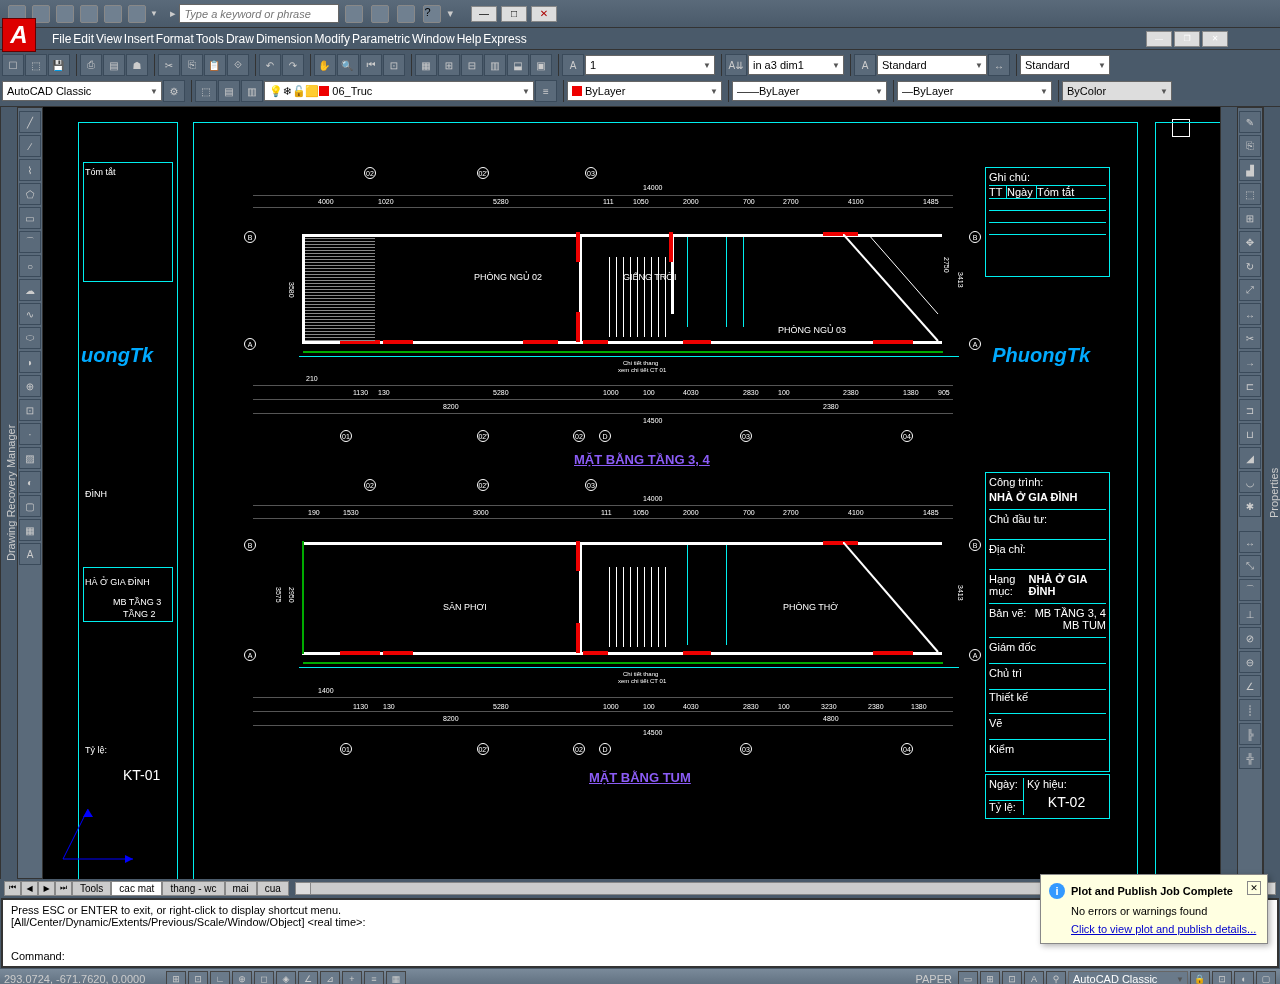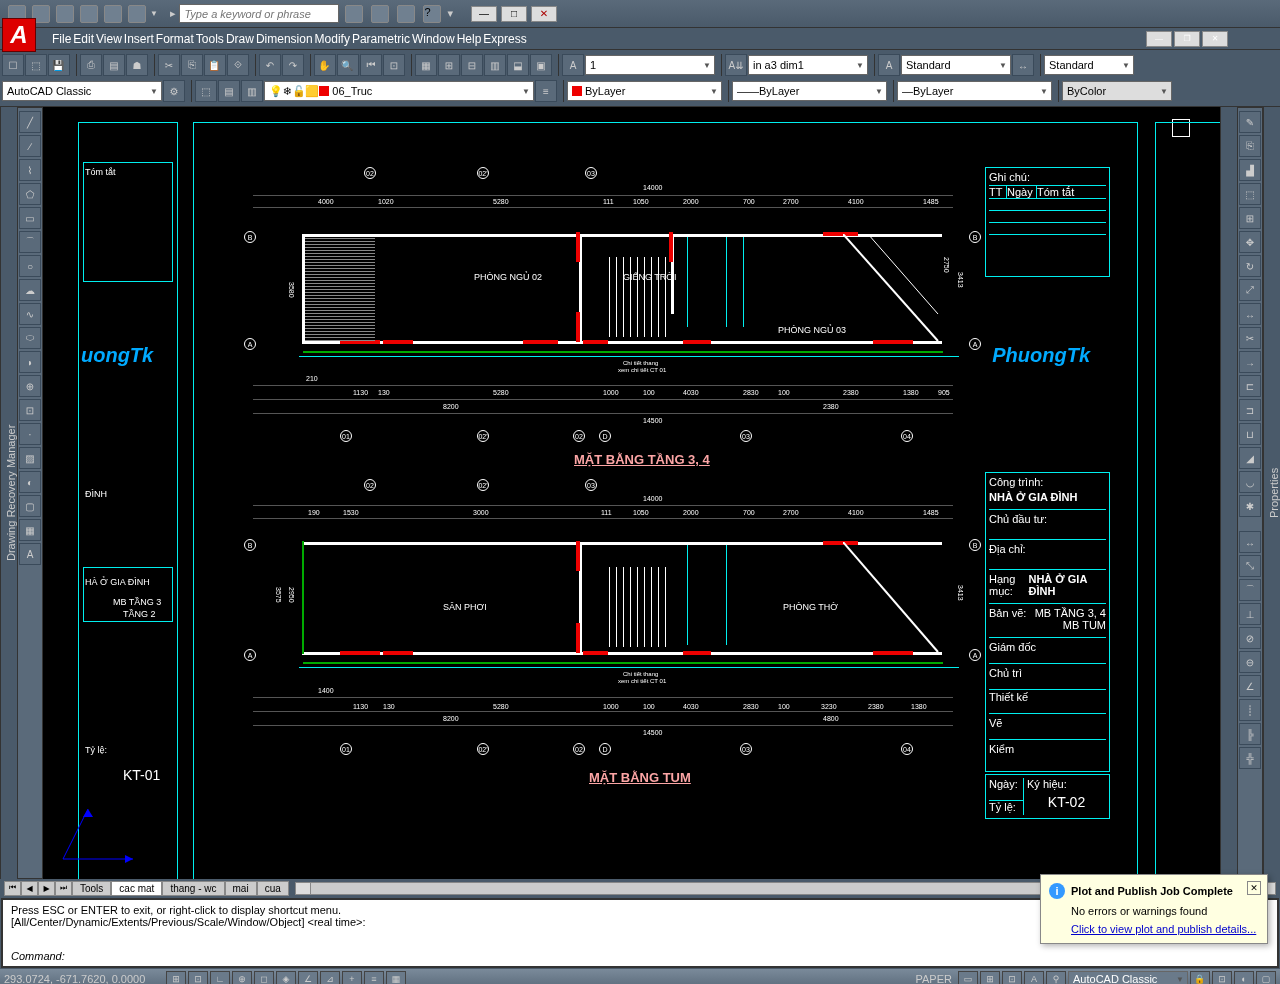--- a/index.html
+++ b/index.html
@@ -33,27 +33,27 @@
 .ltabs { height:18px; background:#4a5a6a; display:flex; align-items:center; padding:0 4px; gap:0; }
 .ltab-nav { width:17px; height:15px; border:1px solid #888; background:#ccc; display:flex; align-items:center; justify-content:center; font-size:8px; }
 .ltab { height:15px; padding:0 7px; background:#ccc; border:1px solid #888; display:flex; align-items:center; font-size:10px; }
 .ltab.act { background:#fff; }
 .hscroll { flex:1; height:13px; background:#ccc; margin-left:6px; border:1px solid #888; position:relative; }
 .hscroll::before{content:'';position:absolute;left:0;width:14px;height:100%;background:#ddd;border-right:1px solid #888;} 
 .hscroll::after{content:'';position:absolute;right:0;width:14px;height:100%;background:#ddd;border-left:1px solid #888;} 
 
 .cmdwin { height:70px; background:#fff; border:2px solid #333; margin:1px; padding:4px 8px; font-family:"Courier New",monospace; font-size:12px; color:#000; display:flex; flex-direction:column; }
 .cmdwin div { white-space:pre; }
-.cmdwin .prompt { margin-top:auto;font-style:italic; }
+.cmdwin .prompt { margin-top:auto; }
 
 .status { height:20px; background:linear-gradient(#7a8a9a,#5a6a7a); display:flex; align-items:center; padding:0 4px; gap:2px; color:#ccc; font-size:10px; }
 .sbtn { width:20px; height:17px; background:#6a7a8a; border:1px solid #444; display:flex; align-items:center; justify-content:center; font-size:9px; }
 
 .sheet { position:absolute; border:1px solid #0ee; }
-.clabel { position:absolute; color:#fca5a5; font-size:13px; font-weight:bold; text-decoration:underline; white-space:nowrap;padding-left:16px;}
+.clabel { position:absolute; color:#8b5cf6; font-size:13px; font-weight:bold; text-decoration:underline; white-space:nowrap;padding-left:16px;}
 .roomlb { position:absolute; color:#fff; font-size:9px; white-space:nowrap;}
 .dim { position:absolute; color:#fff; font-size:7px; }
 .grid-bubble { width:12px; height:12px; border:1px solid #fff; border-radius:50%; position:absolute; display:flex; align-items:center; justify-content:center; color:#fff; font-size:7px; }
 .wall { position:absolute; background:#fff; }
 .wallg { position:absolute; background:#0a0; }
 .line-c { position:absolute; background:#0ee; }
 .line-r { position:absolute; background:#e00; }
 .titbk { position:absolute; border:1px solid #0ee; color:#fff; font-size:8px; padding:3px; }
 .logotxt { position:absolute; color:#0af; font-size:20px; font-weight:bold; font-style:italic; }
 .axisln { position:absolute; background:#555; }
@@ -143,21 +143,21 @@
     <div class="tbtn">⊞</div>
     <div class="tbtn">⊟</div>
     <div class="tbtn">▥</div>
     <div class="tbtn">⬓</div>
     <div class="tbtn">▣</div>
     <div class="sep"></div>
     <div class="tbtn">A</div>
     <div class="cbox" style="width:130px">1</div>
     <div class="sep"></div>
     <div class="tbtn">A⇊</div>
-    <div class="cbox" style="width:120px">in a3 dim1</div>
+    <div class="cbox" style="width:96px">in a3 dim1</div>
     <div class="sep"></div>
     <div class="tbtn">A</div>
     <div class="cbox" style="width:110px">Standard</div>
     <div class="tbtn">↔</div>
     <div class="sep"></div>
     <div class="cbox" style="width:90px">Standard</div>
   </div>
   <div class="tbrow">
     <div class="cbox" style="width:160px">AutoCAD Classic</div>
     <div class="tbtn">⚙</div>

